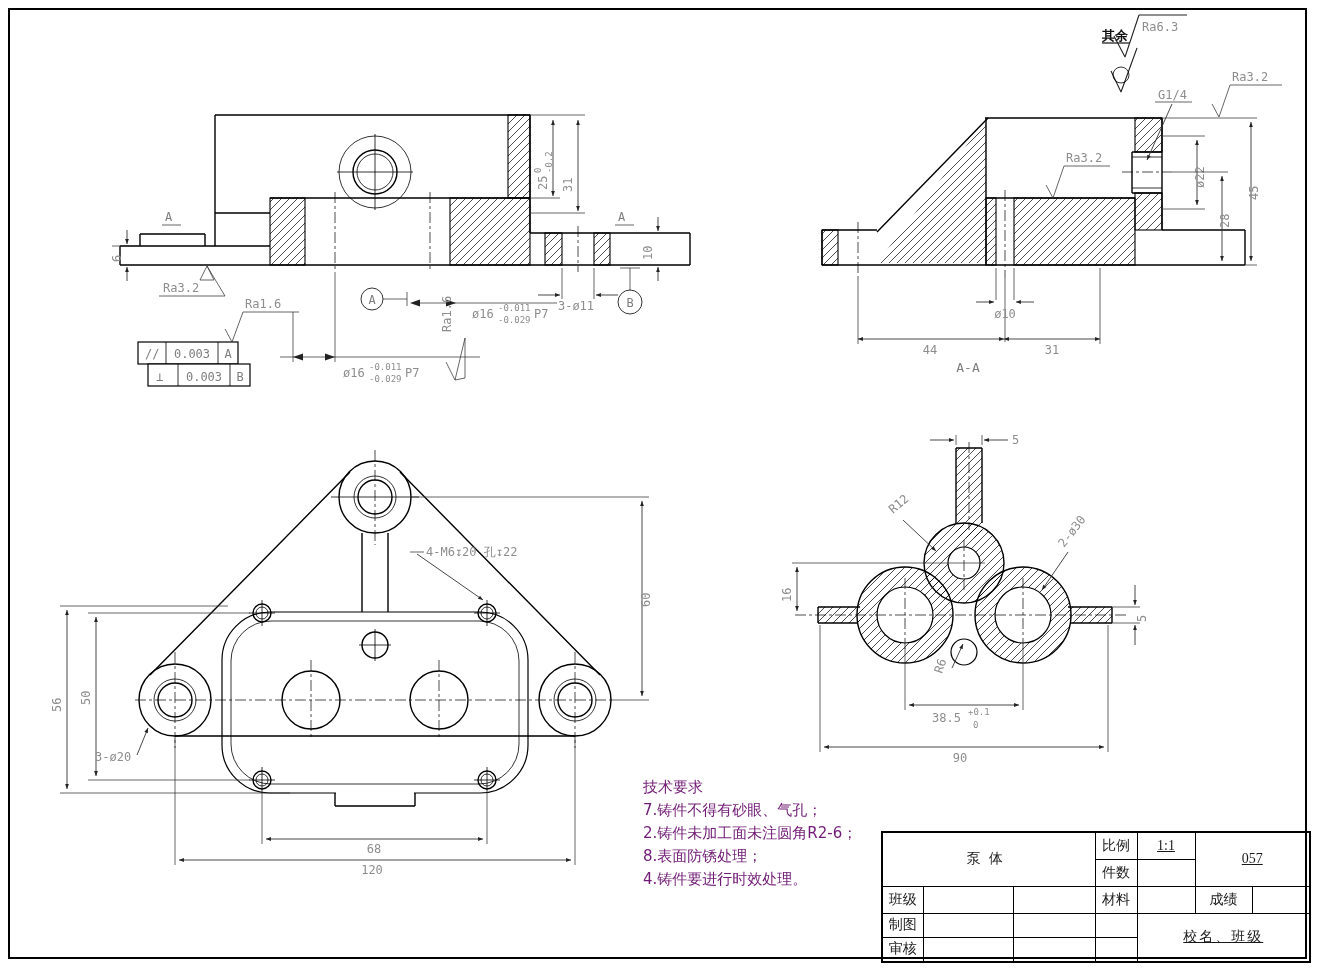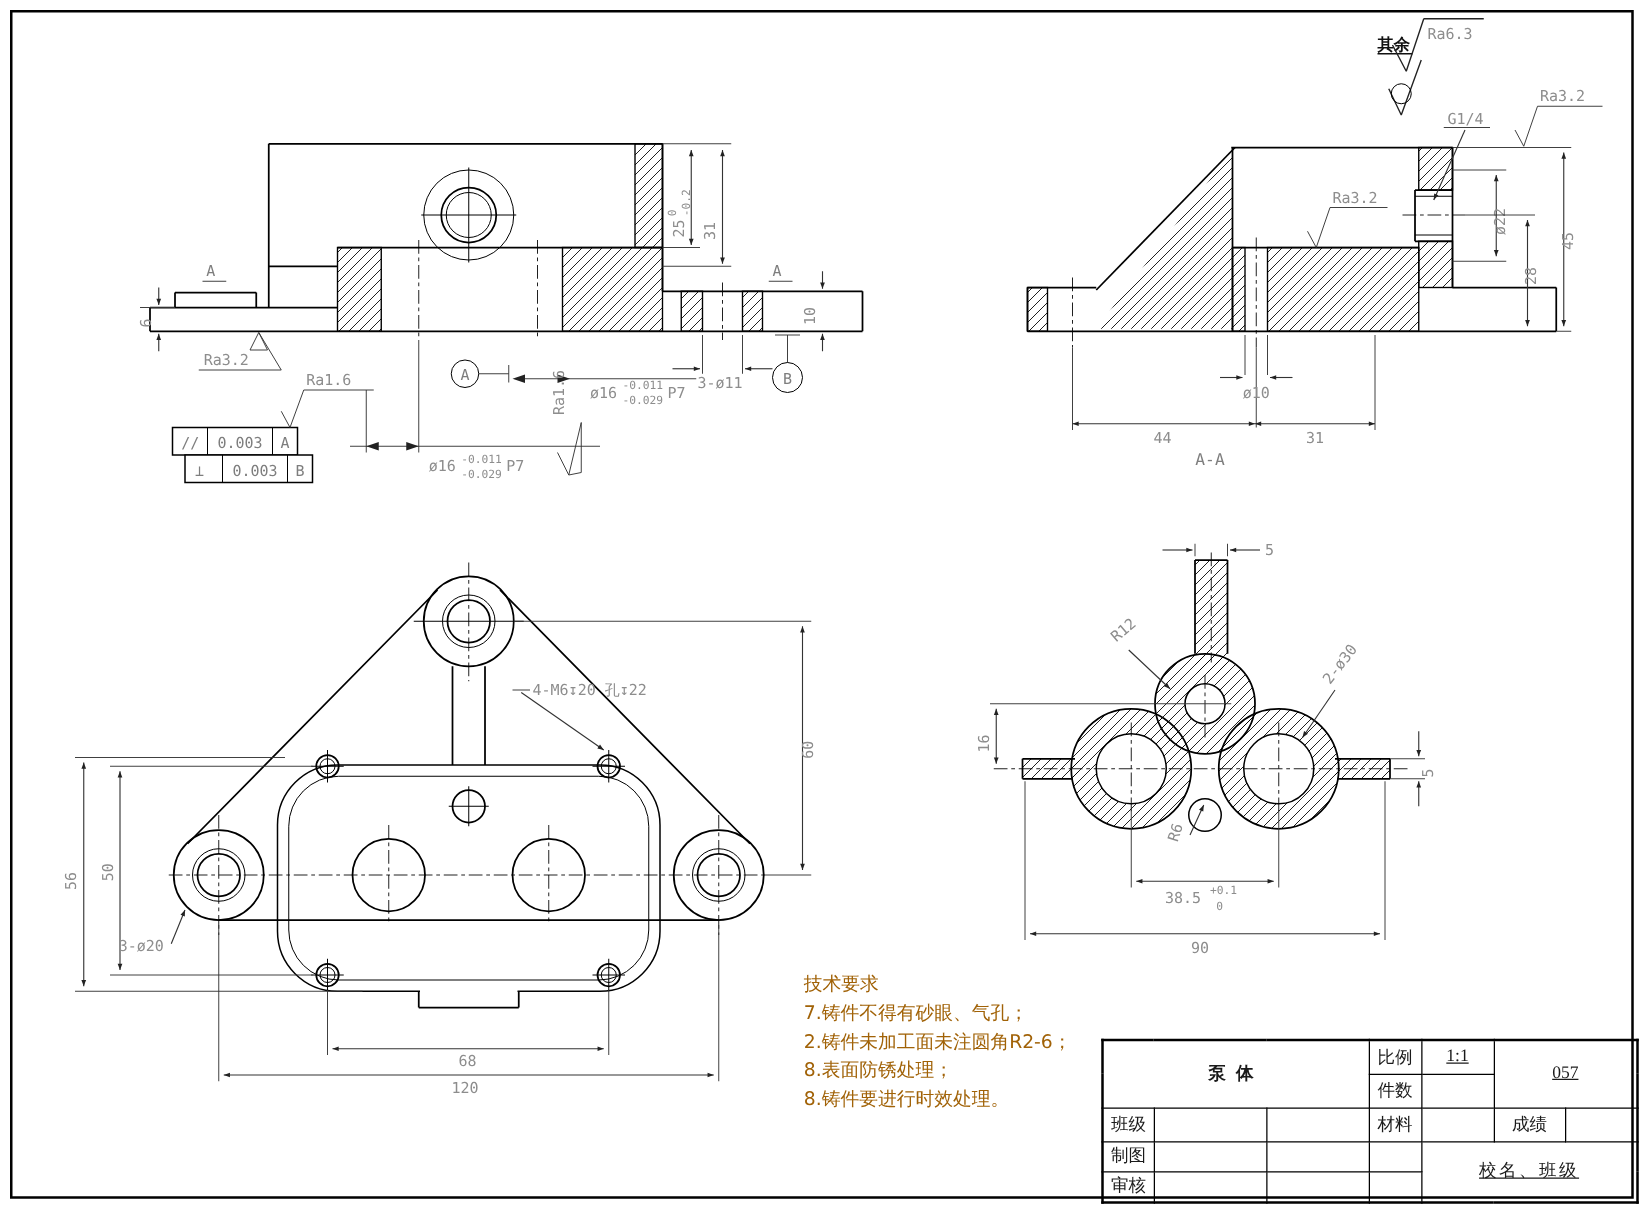--- a/index.html
+++ b/index.html
@@ -21,28 +21,28 @@
   .sk{fill:none;stroke:#222;stroke-width:1.1;}
   .arw{fill:#222;stroke:none;}
   
   text{font-family:"DejaVu Sans Mono","Liberation Mono",monospace;}
   .dt{fill:#8d8d8d;font-size:12px;}
   .ds{fill:#8d8d8d;font-size:9px;}
   .gt{fill:#7e7e7e;font-size:12px;}
   .bt{fill:#111;font-size:13px;font-weight:bold;font-family:"DejaVu Sans",sans-serif;}
   .mid{text-anchor:middle;}
   
-  .tech{position:absolute;left:643px;top:776px;color:#a16207;font-size:15px;line-height:23px;}
+  .tech{position:absolute;left:643px;top:776px;color:#701a75;font-size:15px;line-height:23px;}
   .tech div{white-space:nowrap;}
   
   table.tb{position:absolute;left:881px;top:831px;border-collapse:collapse;table-layout:fixed;
            border:2px solid #000;color:#1a1a1a;}
   table.tb td{border:1px solid #000;text-align:center;vertical-align:middle;font-size:14px;
               padding:0;overflow:hidden;white-space:nowrap;}
-  td.name{font-size:17px;letter-spacing:8px;font-weight:bold;}
+  td.name{font-size:17px;letter-spacing:8px;}
   td.ser{font-family:"Liberation Serif","DejaVu Serif",serif;font-size:15px;text-decoration:underline;}
   td.code{font-size:16px;}
   td.school{font-size:15px;letter-spacing:2px;text-decoration:underline;}
 </style>
 </head>
 <body>
 
 <div id="page">
   <div id="frame"></div>
 
@@ -375,21 +375,21 @@
       <path class="dl" d="M824,747 H1104"></path>
       <text class="dt mid" x="960" y="762">90</text>
     </g>
   </svg>
 
   <div class="tech">
     <div>技术要求</div>
     <div>7.铸件不得有砂眼、气孔；</div>
     <div>2.铸件未加工面未注圆角R2-6；</div>
     <div>8.表面防锈处理；</div>
-    <div>8.铸件要进行时效处理。</div>
+    <div>4.铸件要进行时效处理。</div>
   </div>
 
   <table class="tb">
     <colgroup>
       <col style="width:41px">
         <col style="width:90px">
         <col style="width:82px">
       <col style="width:42px">
         <col style="width:58px">
         <col style="width:57px">

